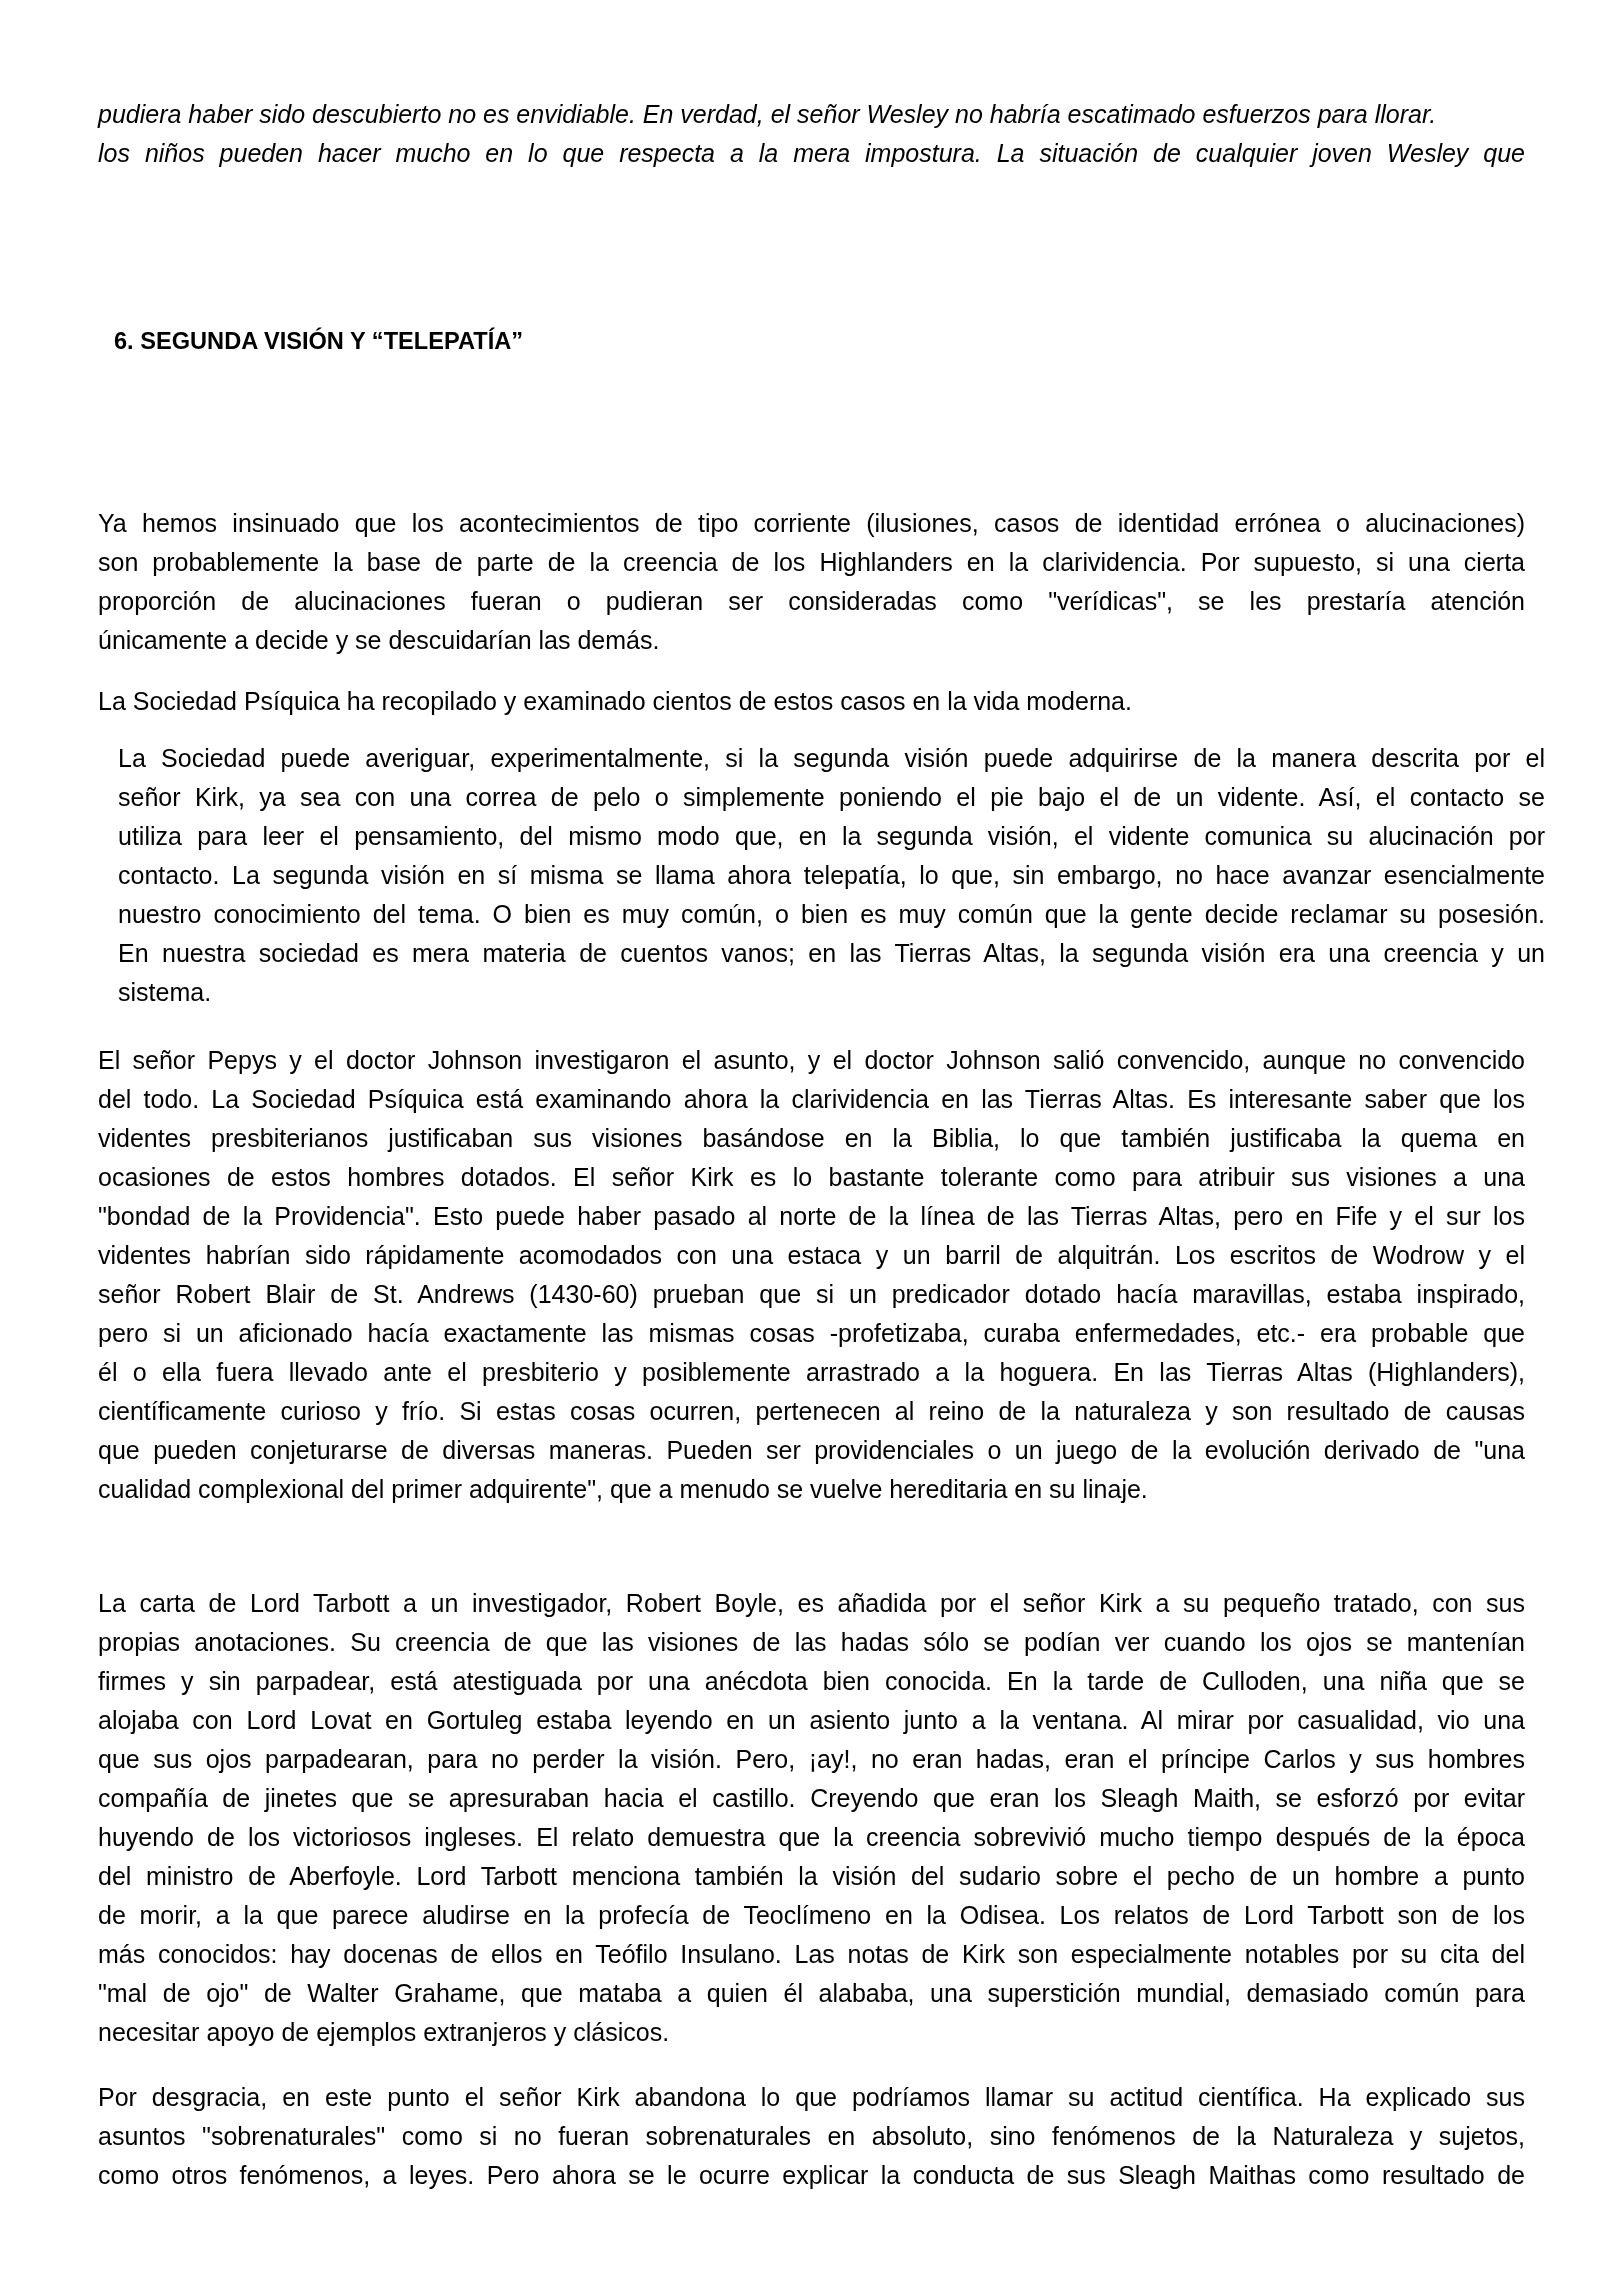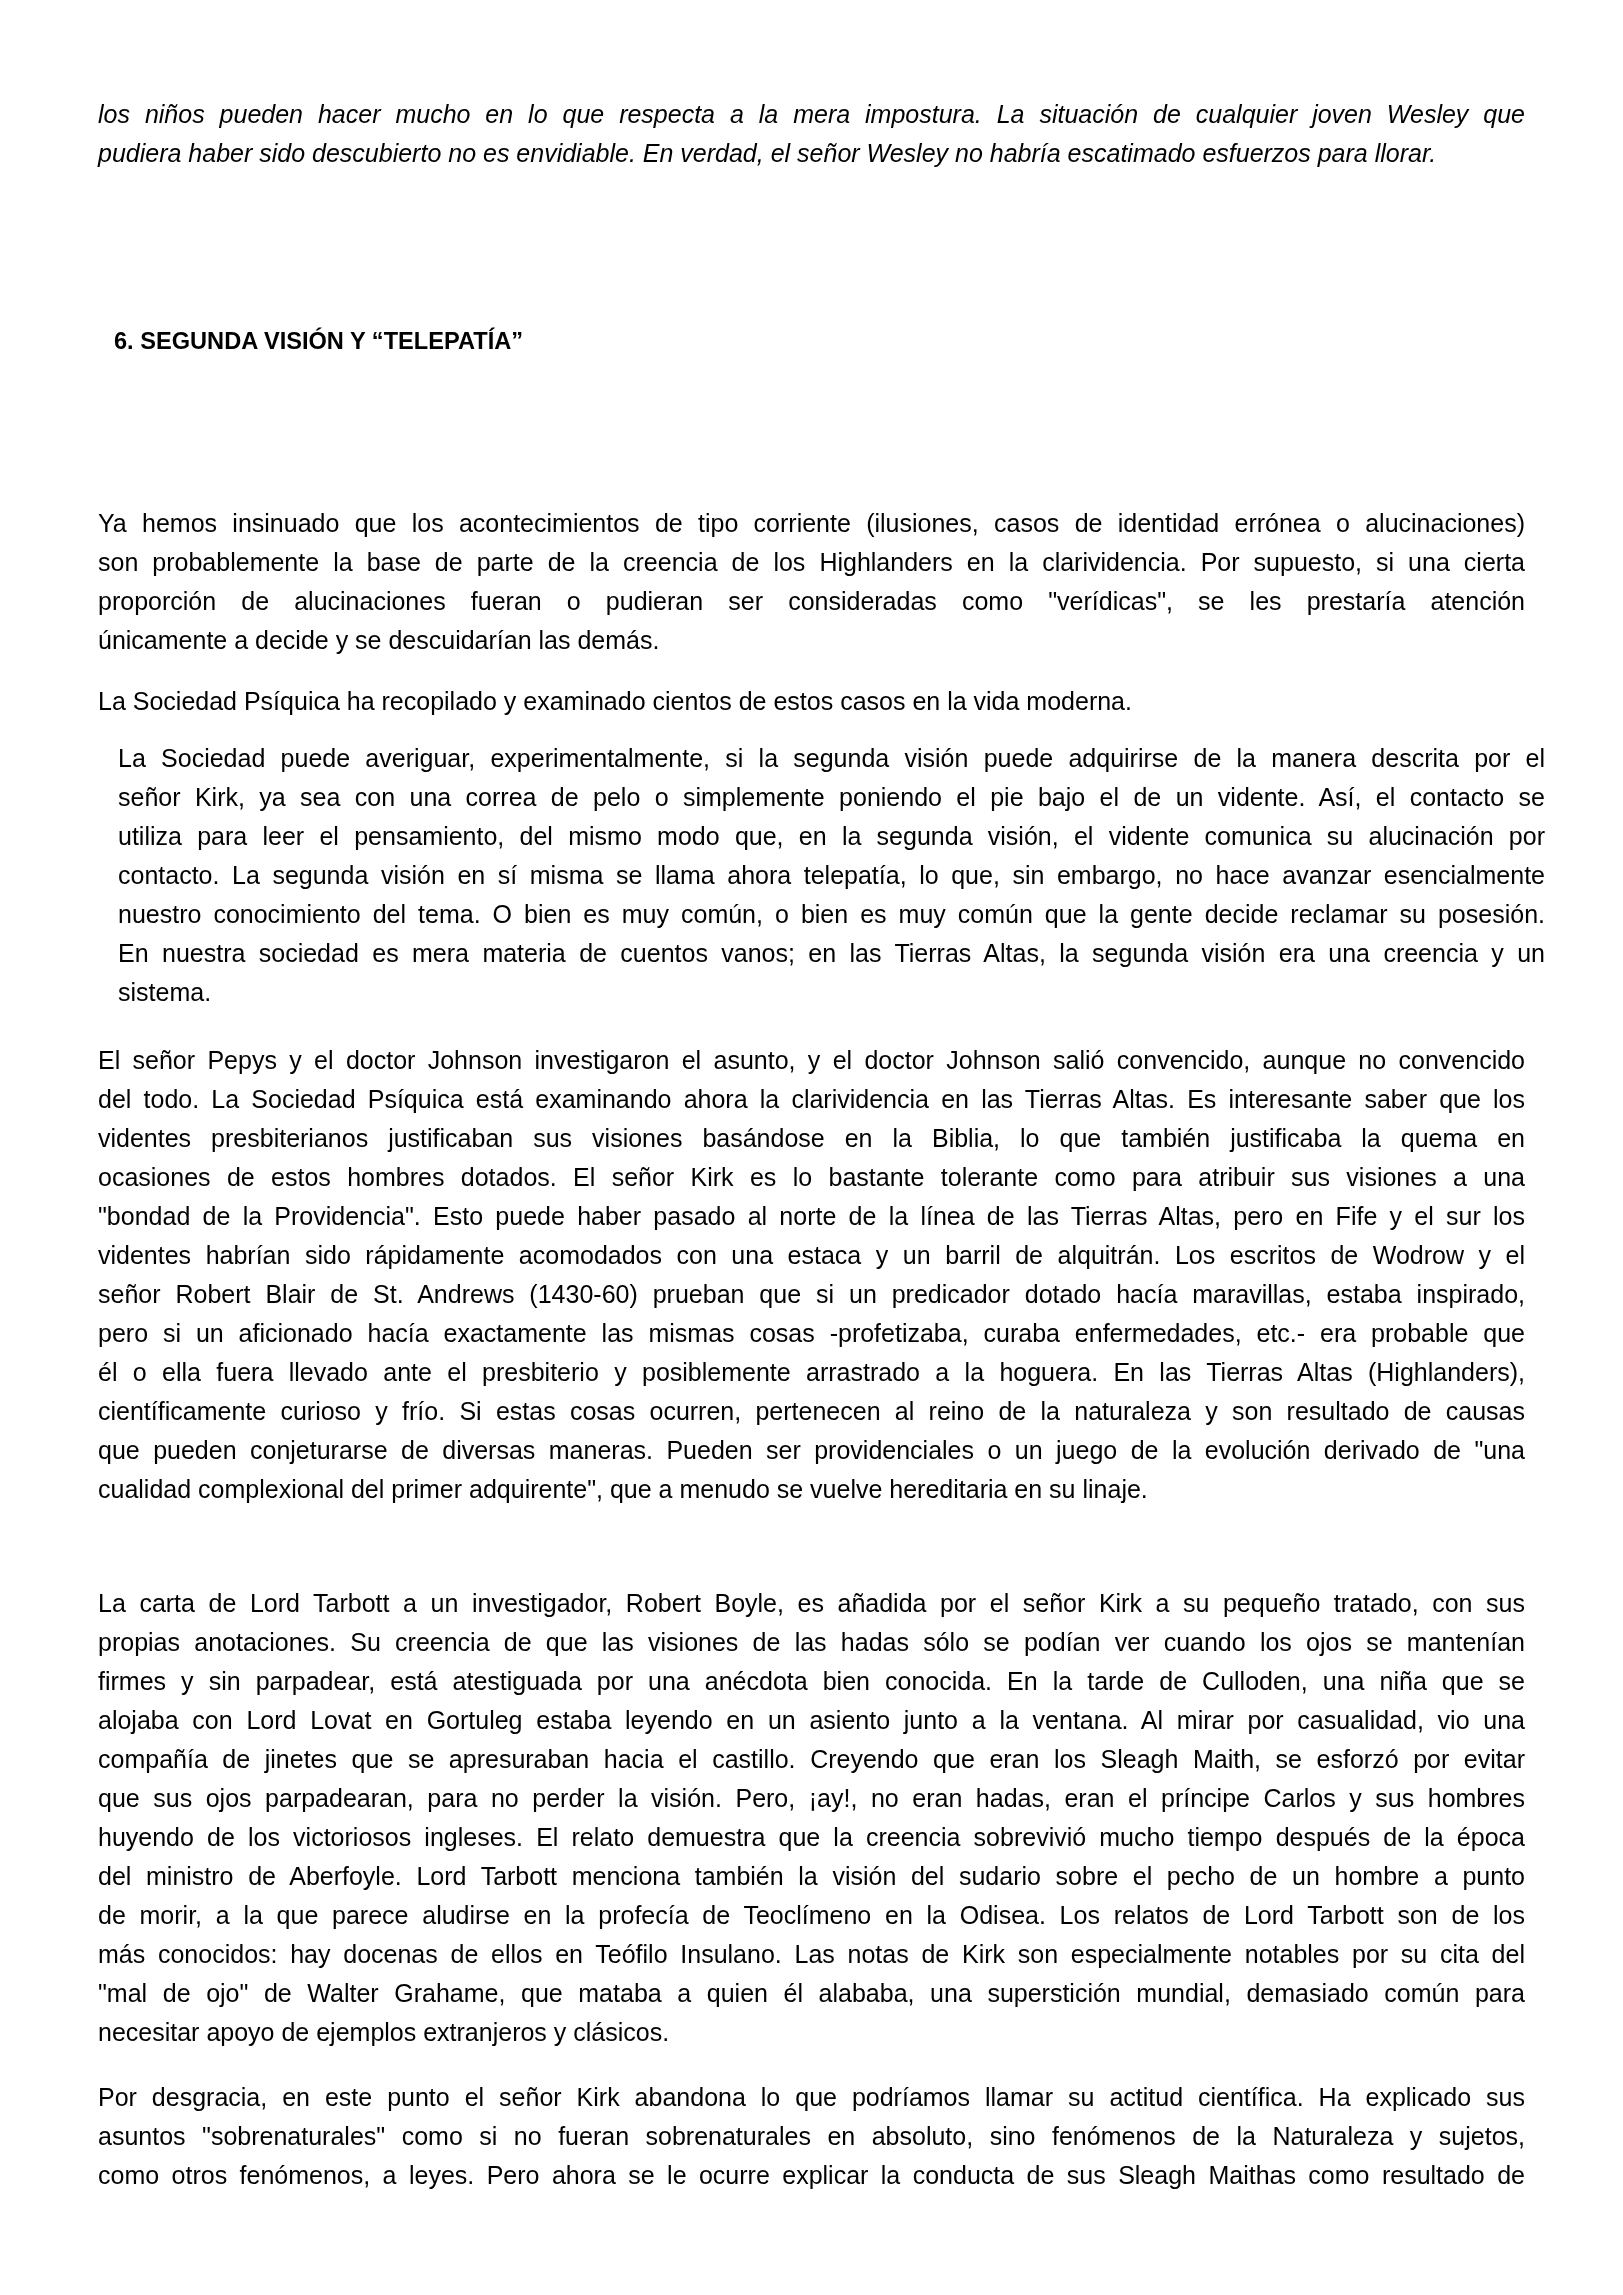--- a/index.html
+++ b/index.html
@@ -42,22 +42,22 @@
     white-space: nowrap;
     margin-left: 16px;
   }
 </style>
 </head>
 <body>
 
 <div class="page">
 
   <div class="para italic" style="top:95px;">
+    <span class="line last">pudiera haber sido descubierto no es envidiable. En verdad, el señor Wesley no habría escatimado esfuerzos para llorar.</span>
     <span class="line">los niños pueden hacer mucho en lo que respecta a la mera impostura. La situación de cualquier joven Wesley que</span>
-    <span class="line last">pudiera haber sido descubierto no es envidiable. En verdad, el señor Wesley no habría escatimado esfuerzos para llorar.</span>
   </div>
 
   <div class="heading" style="top:322px;">6. SEGUNDA VISIÓN Y “TELEPATÍA”</div>
 
   <div class="para" style="top:504px;">
     <span class="line">Ya hemos insinuado que los acontecimientos de tipo corriente (ilusiones, casos de identidad errónea o alucinaciones)</span>
     <span class="line">son probablemente la base de parte de la creencia de los Highlanders en la clarividencia. Por supuesto, si una cierta</span>
     <span class="line">proporción de alucinaciones fueran o pudieran ser consideradas como "verídicas", se les prestaría atención</span>
     <span class="line last">únicamente a decide y se descuidarían las demás.</span>
   </div>
@@ -89,22 +89,22 @@
     <span class="line">científicamente curioso y frío. Si estas cosas ocurren, pertenecen al reino de la naturaleza y son resultado de causas</span>
     <span class="line">que pueden conjeturarse de diversas maneras. Pueden ser providenciales o un juego de la evolución derivado de "una</span>
     <span class="line last">cualidad complexional del primer adquirente", que a menudo se vuelve hereditaria en su linaje.</span>
   </div>
 
   <div class="para" style="top:1584px;">
     <span class="line">La carta de Lord Tarbott a un investigador, Robert Boyle, es añadida por el señor Kirk a su pequeño tratado, con sus</span>
     <span class="line">propias anotaciones. Su creencia de que las visiones de las hadas sólo se podían ver cuando los ojos se mantenían</span>
     <span class="line">firmes y sin parpadear, está atestiguada por una anécdota bien conocida. En la tarde de Culloden, una niña que se</span>
     <span class="line">alojaba con Lord Lovat en Gortuleg estaba leyendo en un asiento junto a la ventana. Al mirar por casualidad, vio una</span>
+    <span class="line">que sus ojos parpadearan, para no perder la visión. Pero, ¡ay!, no eran hadas, eran el príncipe Carlos y sus hombres</span>
     <span class="line">compañía de jinetes que se apresuraban hacia el castillo. Creyendo que eran los Sleagh Maith, se esforzó por evitar</span>
-    <span class="line">que sus ojos parpadearan, para no perder la visión. Pero, ¡ay!, no eran hadas, eran el príncipe Carlos y sus hombres</span>
     <span class="line">huyendo de los victoriosos ingleses. El relato demuestra que la creencia sobrevivió mucho tiempo después de la época</span>
     <span class="line">del ministro de Aberfoyle. Lord Tarbott menciona también la visión del sudario sobre el pecho de un hombre a punto</span>
     <span class="line">de morir, a la que parece aludirse en la profecía de Teoclímeno en la Odisea. Los relatos de Lord Tarbott son de los</span>
     <span class="line">más conocidos: hay docenas de ellos en Teófilo Insulano. Las notas de Kirk son especialmente notables por su cita del</span>
     <span class="line">"mal de ojo" de Walter Grahame, que mataba a quien él alababa, una superstición mundial, demasiado común para</span>
     <span class="line last">necesitar apoyo de ejemplos extranjeros y clásicos.</span>
   </div>
 
   <div class="para" style="top:2078px;">
     <span class="line">Por desgracia, en este punto el señor Kirk abandona lo que podríamos llamar su actitud científica. Ha explicado sus</span>

